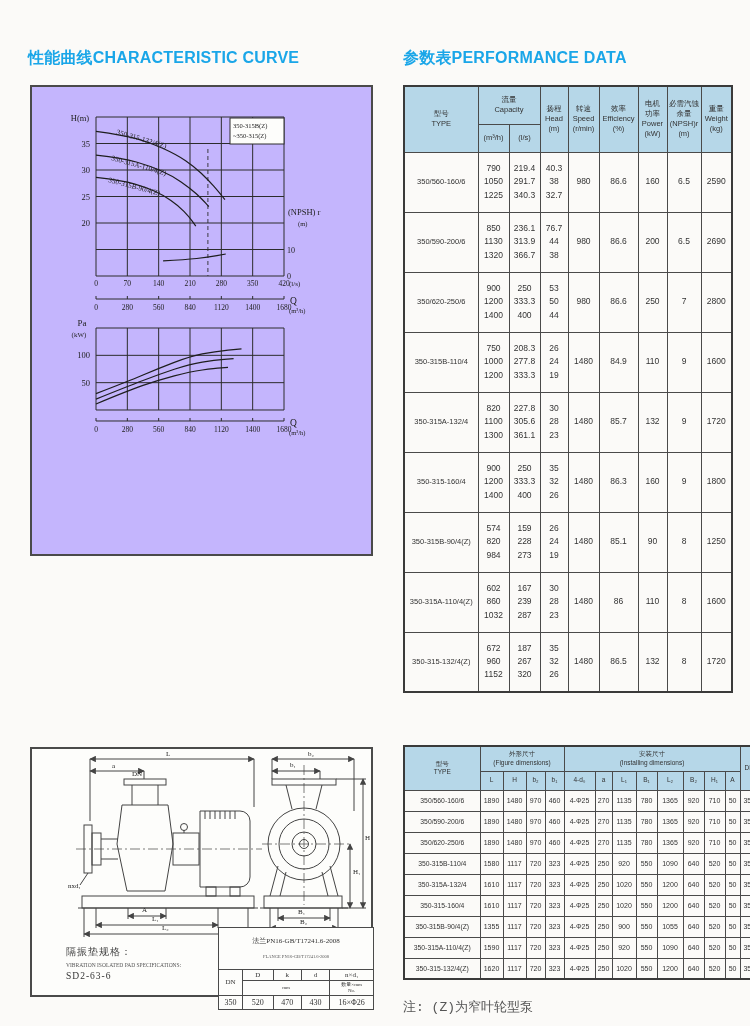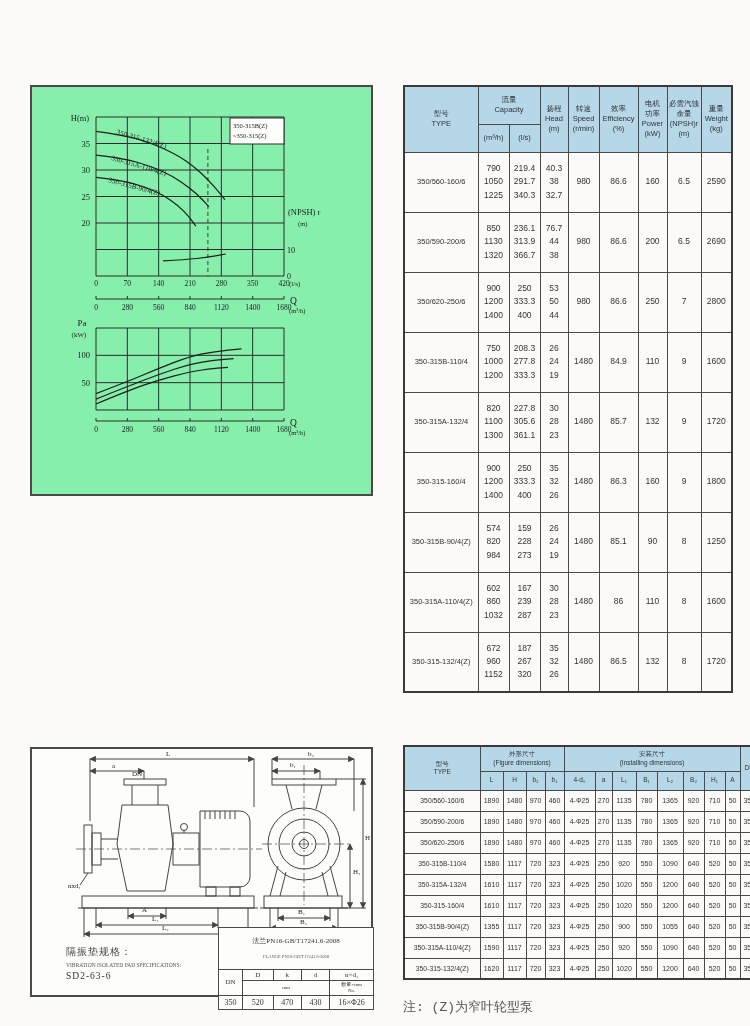--- a/index.html
+++ b/index.html
@@ -4,21 +4,21 @@
 <style>
   * { margin:0; padding:0; box-sizing:border-box; }
   body { background:#faf9f7; font-family:"Liberation Sans", sans-serif; }
   .page { position:relative; width:750px; height:1026px; background:#fbfaf8; color:#333; overflow:hidden; }
   .sec-title { position:absolute; font-size:16px; font-weight:bold; color:#1aa6e8; letter-spacing:0.2px; white-space:nowrap; }
   .t1 { left:28px; top:48px; }
   .t2 { left:403px; top:48px; }
   .t3 { left:28px; top:710px; }
   .t4 { left:403px; top:710px; }
 
-  .chart-box { position:absolute; left:30px; top:85px; width:343px; height:411px; border:2px solid #4a4a4a; background:#86efac; }
+  .chart-box { position:absolute; left:30px; top:85px; width:343px; height:471px; border:2px solid #4a4a4a; background:#c4b5fd; }
   .figure-box { position:absolute; left:30px; top:747px; width:343px; height:250px; border:2px solid #4a4a4a; background:#fdfdfb; }
   .figure-box svg, .chart-box svg { position:absolute; left:0; top:0; }
 
   table { border-collapse:collapse; table-layout:fixed; }
   th, td { border:1px solid #4a4a4a; text-align:center; vertical-align:middle; white-space:pre-line; overflow:hidden; }
   th { background:#b6d7e8; font-weight:normal; }
 
   .perf { position:absolute; left:403px; top:85px; width:320px; border:2px solid #3a3a3a; }
   .perf th { font-size:7.5px; line-height:1.35; padding:1px 0; }
   .perf td { font-size:8.5px; line-height:1.55; height:60px; padding:0 1px; }
@@ -46,20 +46,22 @@
   .flange .fl-title-cn { font-size:7px; }
   .flange .fl-title-en { font-size:4.5px; color:#555; }
   .flange .fl-unit { font-size:5px; }
   .flange .fl-val { font-size:8px; height:14px; }
 </style>
 </head>
 <body>
 
 <div class="page">
 
+  <div class="sec-title t1">性能曲线CHARACTERISTIC CURVE</div>
+  <div class="sec-title t2">参数表PERFORMANCE DATA</div>
 
   <div class="chart-box">
     <svg id="curves-svg" width="339" height="369" viewBox="0 0 339 369">
         <g stroke="#2c2c2c" stroke-width="1" fill="none">
           <line x1="64" y1="30" x2="64" y2="189"></line>
           <line x1="95.33333333333333" y1="30" x2="95.33333333333333" y2="189"></line>
           <line x1="126.66666666666666" y1="30" x2="126.66666666666666" y2="189"></line>
           <line x1="158" y1="30" x2="158" y2="189"></line>
           <line x1="189.33333333333331" y1="30" x2="189.33333333333331" y2="189"></line>
           <line x1="220.66666666666666" y1="30" x2="220.66666666666666" y2="189"></line>

